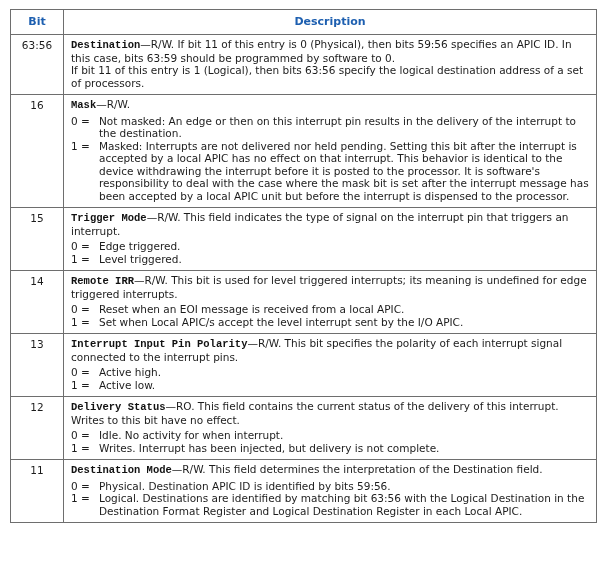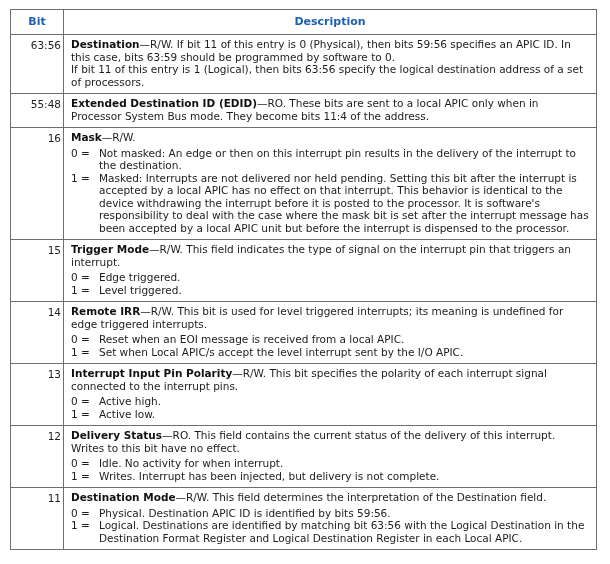--- a/index.html
+++ b/index.html
@@ -34,33 +34,33 @@
   table.bitdesc th {
     color: #1d5fb0;
     font-size: 11px;
     font-weight: bold;
     text-align: center;
     padding: 5px 2px 6px 2px;
     line-height: 13px;
   }
   col.bitcol { width: 53px; }
   td.bit {
-    text-align: right;
+    text-align: center;
     font-size: 10.5px;
     line-height: 12.5px;
     color: #1c1c1c;
     padding: 4px 2px 3px 2px;
   }
   td.desc {
     font-size: 10.5px;
     line-height: 12.5px;
     color: #1c1c1c;
     padding: 3px 6px 5px 7px;
   }
-  .para b { font-weight: bold; color: #111111; }
+  .para b { font-weight: bold; color: #111111; font-family: Liberation Mono, monospace; }
   .vlist { margin-top: 3px; }
   .vitem { display: flex; }
   .vprefix { flex: 0 0 28px; white-space: nowrap; }
   .vtext { flex: 1 1 auto; }
 </style>
 </head>
 <body>
 
 <div class="page">
   <table class="bitdesc">
@@ -73,26 +73,20 @@
         <th>Bit</th>
         <th>Description</th>
       </tr>
     </thead>
     <tbody>
         <tr>
     <td class="bit">63:56</td>
     <td class="desc">
             <div class="para"><b>Destination</b>—R/W. If bit 11 of this entry is 0 (Physical), then bits 59:56 specifies an APIC ID. In this case, bits 63:59 should be programmed by software to 0.</div>
             <div class="para">If bit 11 of this entry is 1 (Logical), then bits 63:56 specify the logical destination address of a set of processors.</div>
-          </td>
-  </tr>
-        <tr>
-    <td class="bit">55:48</td>
-    <td class="desc">
-            <div class="para"><b>Extended Destination ID (EDID)</b>—RO. These bits are sent to a local APIC only when in Processor System Bus mode. They become bits 11:4 of the address.</div>
           </td>
   </tr>
         <tr>
     <td class="bit">16</td>
     <td class="desc">
             <div class="para"><b>Mask</b>—R/W.</div>
             <div class="vlist">
               <div class="vitem">
                 <span class="vprefix">0 =</span>
                 <span class="vtext">Not masked: An edge or then on this interrupt pin results in the delivery of the interrupt to the destination.</span>

